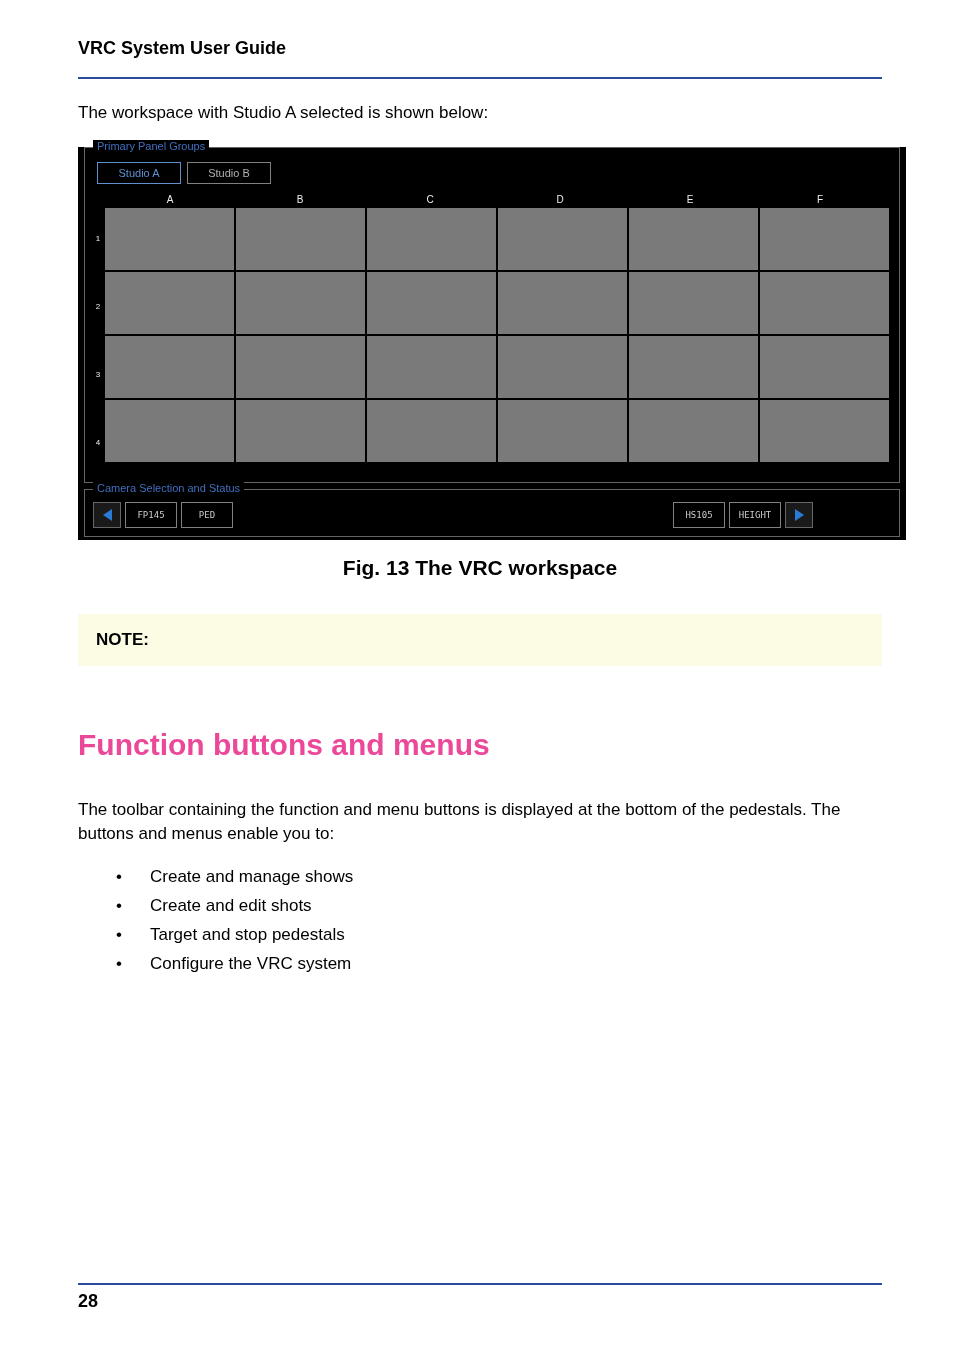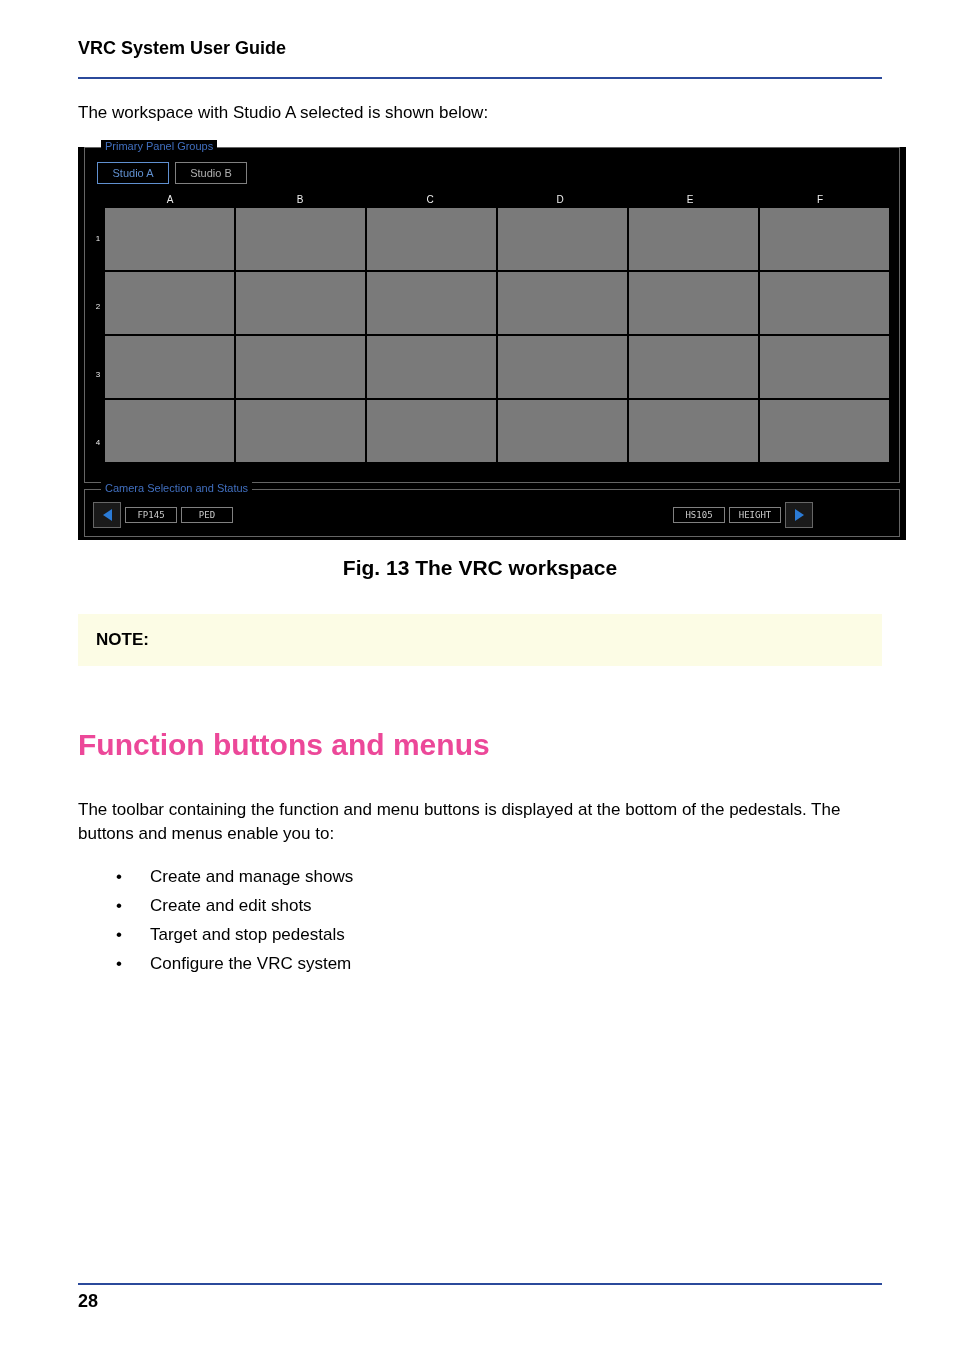--- a/index.html
+++ b/index.html
@@ -36,32 +36,32 @@
       border: 1px solid #656565;
       margin: 4px 6px 0 6px;
       position: relative;
       padding: 14px 6px 6px 6px;
     }
     .ppg-legend, .css-legend {
       color: #416fbf;
       font-size: 11px;
       position: absolute;
       top: -8px;
-      left: 16px;
+      left: 8px;
       background: #000;
       padding: 0 4px;
     }
     .tab-row {
       display: flex;
       gap: 6px;
       margin-bottom: 6px;
       padding-left: 6px;
     }
     .tab {
-      width: 72px;
+      width: 84px;
       height: 22px;
       border: 1px solid #808080;
       color: #b0b0b0;
       font-size: 11px;
       display: flex;
       align-items: center;
       justify-content: center;
       background: #000;
     }
     .tab.active {
@@ -116,21 +116,21 @@
       position: relative;
       padding: 12px 8px 8px 8px;
     }
     .css-row {
       display: flex;
       align-items: center;
       gap: 4px;
     }
     .css-btn {
       width: 52px;
-      height: 16px;
+      height: 26px;
       border: 1px solid #808080;
       background: #000;
       color: #ccc;
       font-size: 9px;
       display:flex;
       align-items:center;
       justify-content:center;
       font-family: monospace;
     }
     .nav-btn {

